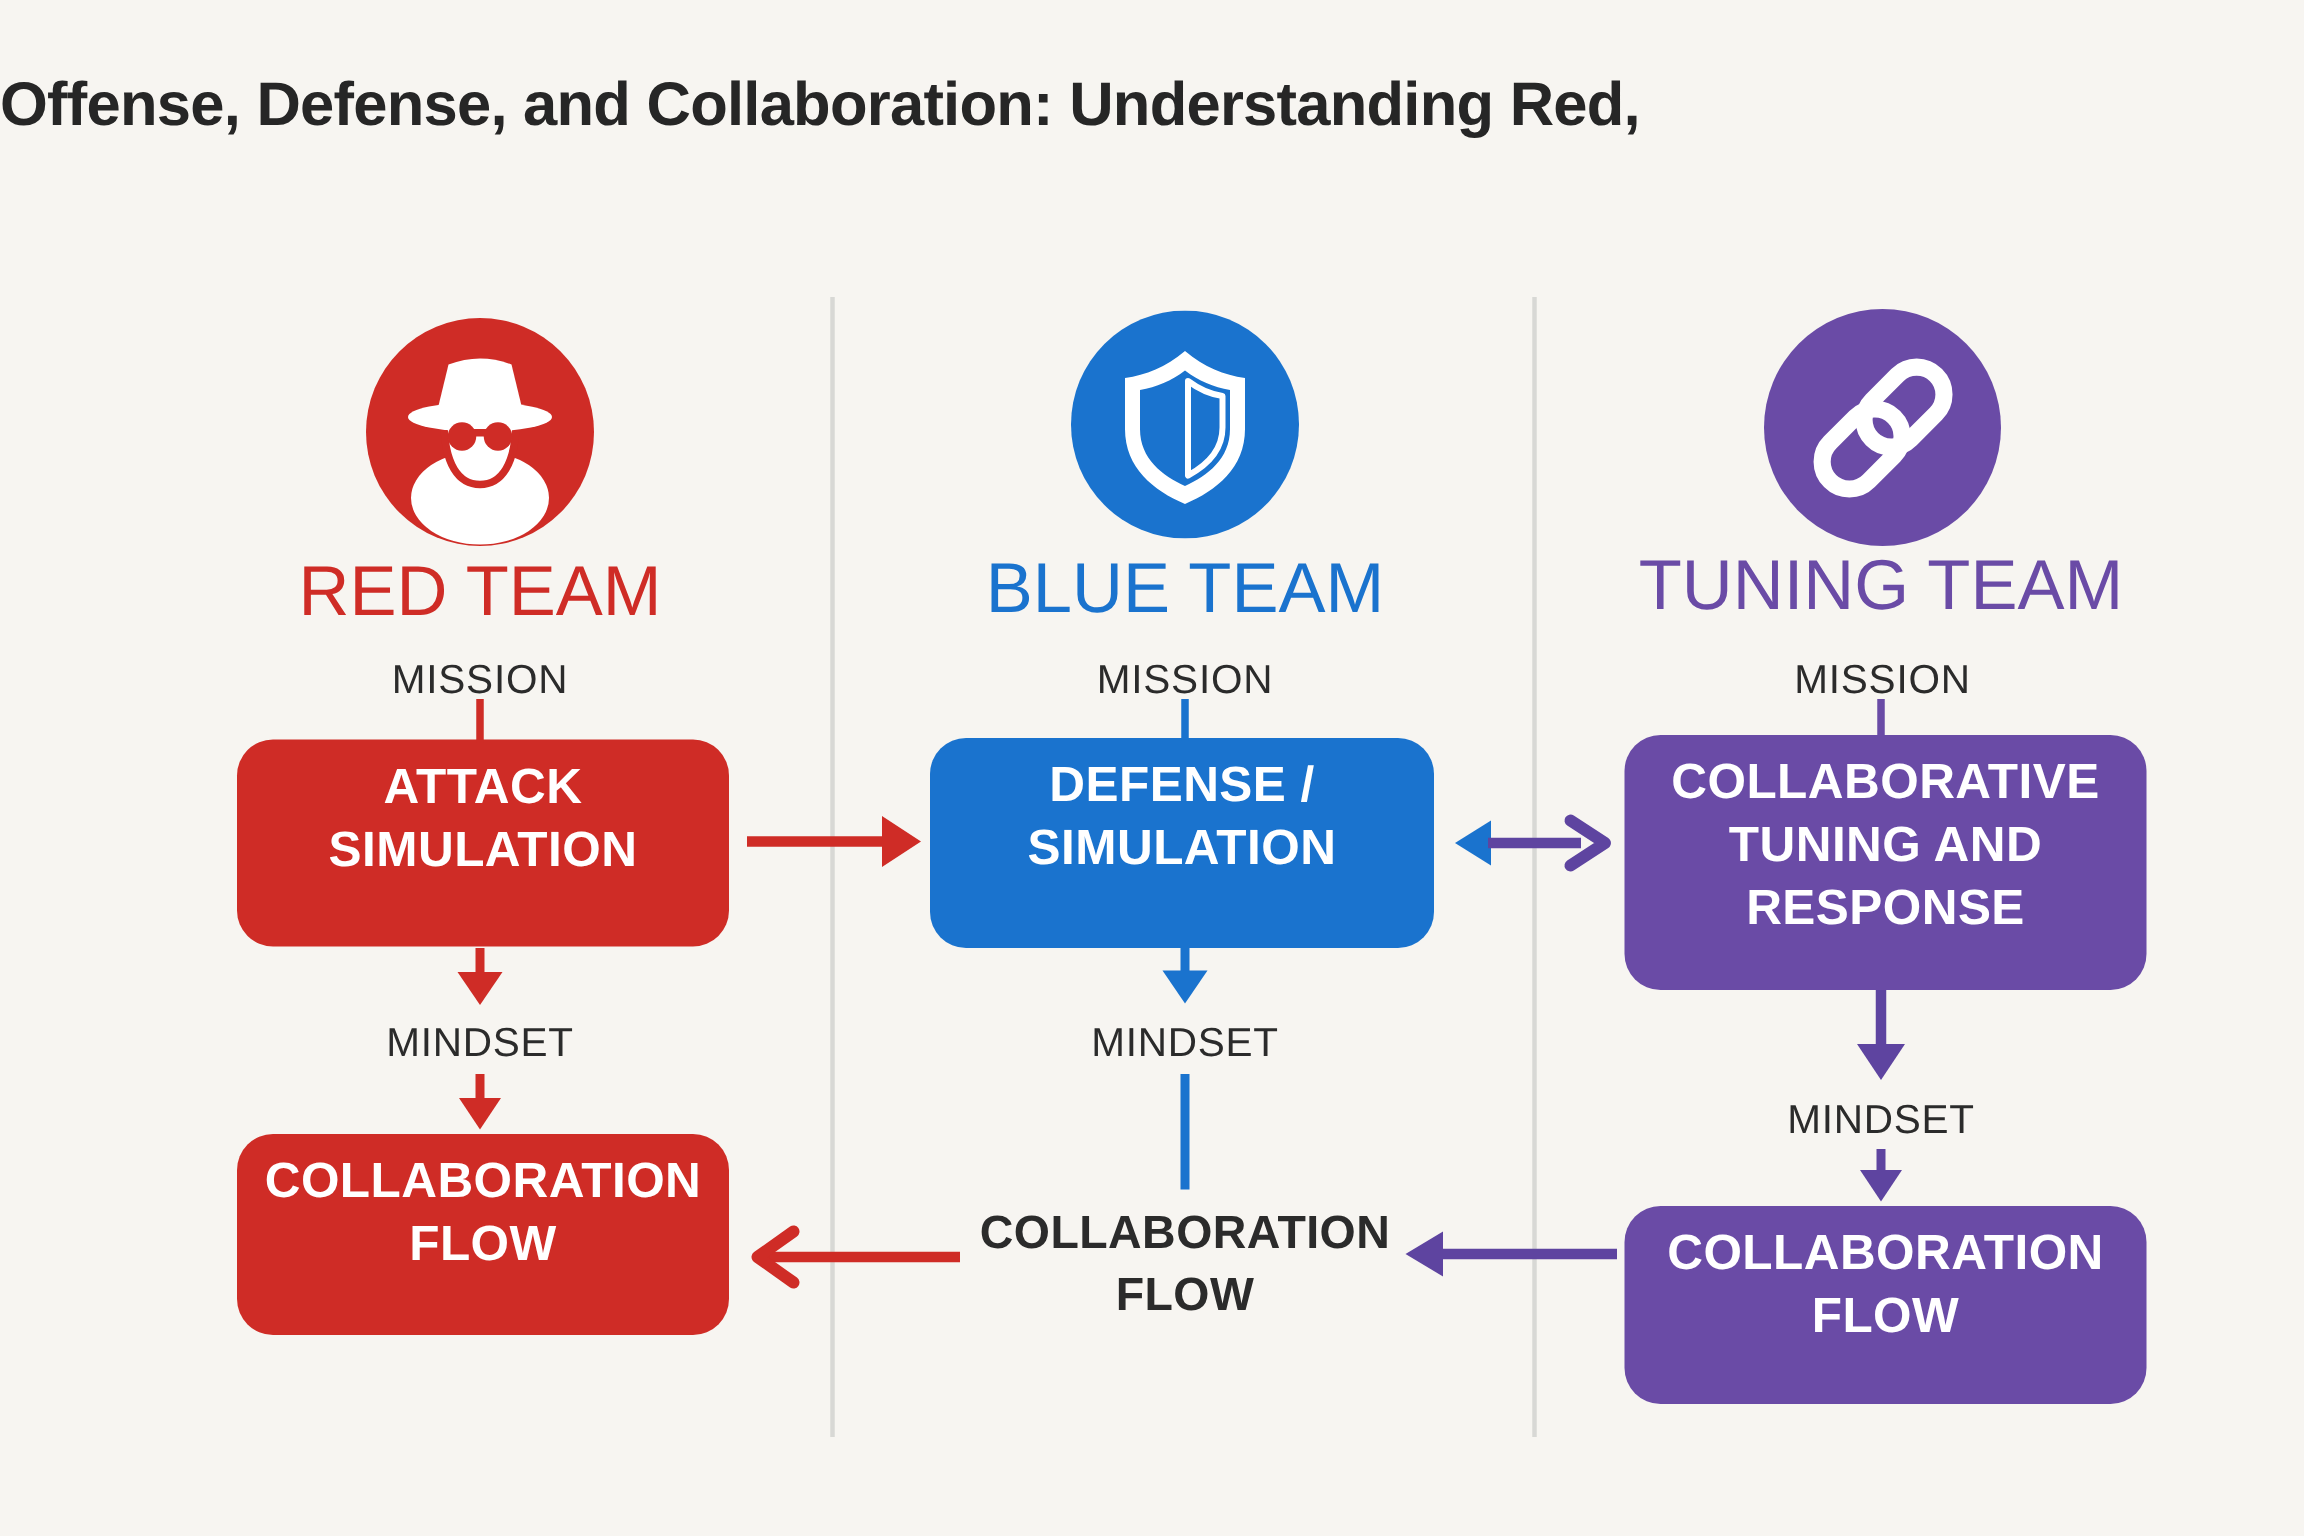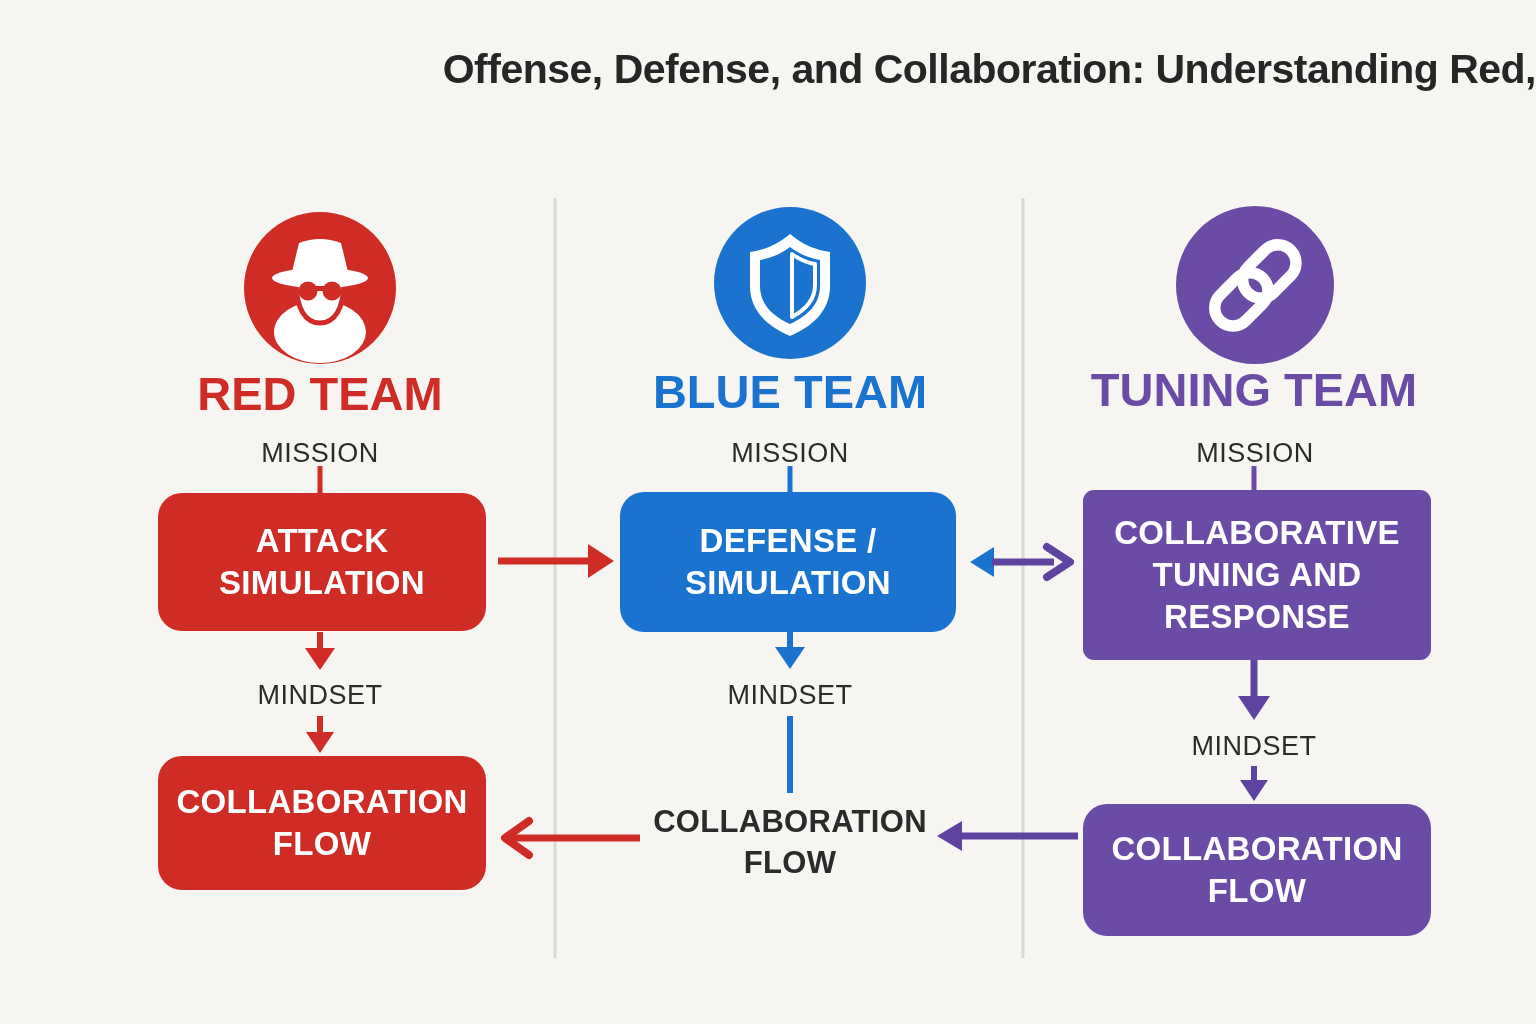--- a/index.html
+++ b/index.html
@@ -13,57 +13,57 @@
     position: relative;
     width: 1536px;
     height: 1024px;
     background: #f7f5f1;
   }
   .title {
     position: absolute;
     top: 42px;
     left: 0;
     width: 100%;
-    text-align: right;
+    text-align: left;
     font-size: 41px;
     font-weight: 700;
     color: #262626;
     letter-spacing: -0.5px;
     line-height: 1.32;
   }
   .badge {
     position: absolute;
     border-radius: 50%;
   }
   .badge svg { display: block; }
   .team-name {
     position: absolute;
     transform: translateX(-50%);
     font-size: 47px;
-    font-weight: 700;
+    font-weight: 400;
     letter-spacing: 0px;
     white-space: nowrap;
   }
   .team-name.red   { color: #cf2c26; }
   .team-name.blue  { color: #1a73ce; }
   .team-name.purple{ color: #6a4ba6; }
   .small-label {
     position: absolute;
     transform: translateX(-50%);
     font-size: 27px;
     font-weight: 400;
     color: #2b2b2b;
     letter-spacing: 0.5px;
     white-space: nowrap;
   }
   .box {
     position: absolute;
     border-radius: 24px;
     display: flex;
-    align-items: center;
+    align-items: flex-start;
     justify-content: center;
     text-align: center;
     color: #ffffff;
     font-size: 33px;
     font-weight: 700;
     line-height: 1.28;
     padding: 10px 26px;
     letter-spacing: 0.3px;
   }
   .box.red    { background: #cf2c26; }
@@ -136,21 +136,21 @@
     <svg width="158" height="158" viewBox="0 0 152 152">
       <circle cx="76" cy="76" r="76" fill="#6a4ba6"></circle>
       <g transform="rotate(-45 76 76)">
         <rect x="28" y="59" width="58" height="35" rx="17.5" fill="none" stroke="#ffffff" stroke-width="11"></rect>
         <rect x="66" y="59" width="58" height="35" rx="17.5" fill="none" stroke="#ffffff" stroke-width="11"></rect>
       </g>
     </svg>
   </div>
   <div class="team-name purple" style="left:1254px; top:362px;">TUNING TEAM</div>
   <div class="small-label" style="left:1255px; top:438px;">MISSION</div>
-  <div class="box purple" style="left:1083px; top:490px; width:348px; height:170px;border-radius:11px;">
+  <div class="box purple" style="left:1083px; top:490px; width:348px; height:170px;">
     <span>COLLABORATIVE TUNING AND RESPONSE</span>
   </div>
   <div class="small-label" style="left:1254px; top:731px;">MINDSET</div>
   <div class="box purple" style="left:1083px; top:804px; width:348px; height:132px;">
     <span>COLLABORATION FLOW</span>
   </div>
 
   <svg class="overlay" width="1536" height="1024" viewBox="0 0 1536 1024">
 
     <line x1="555" y1="198" x2="555" y2="958" stroke="#d8d8d5" stroke-width="3"></line>

